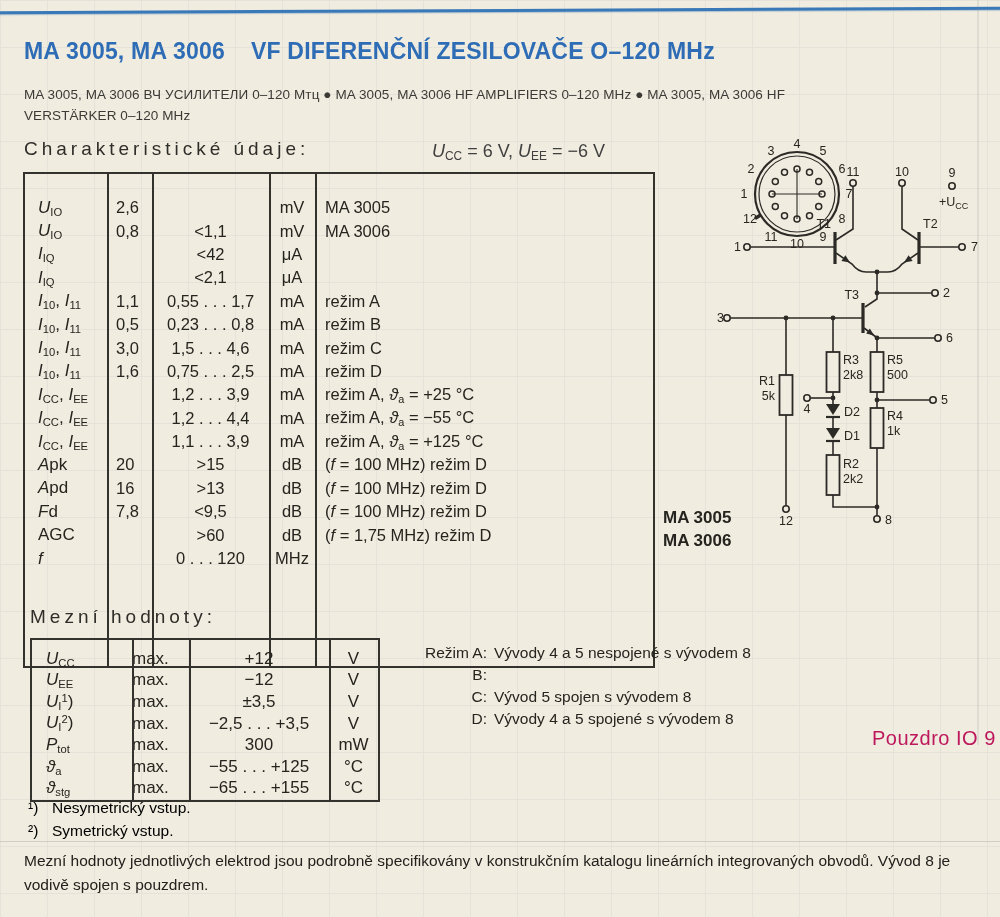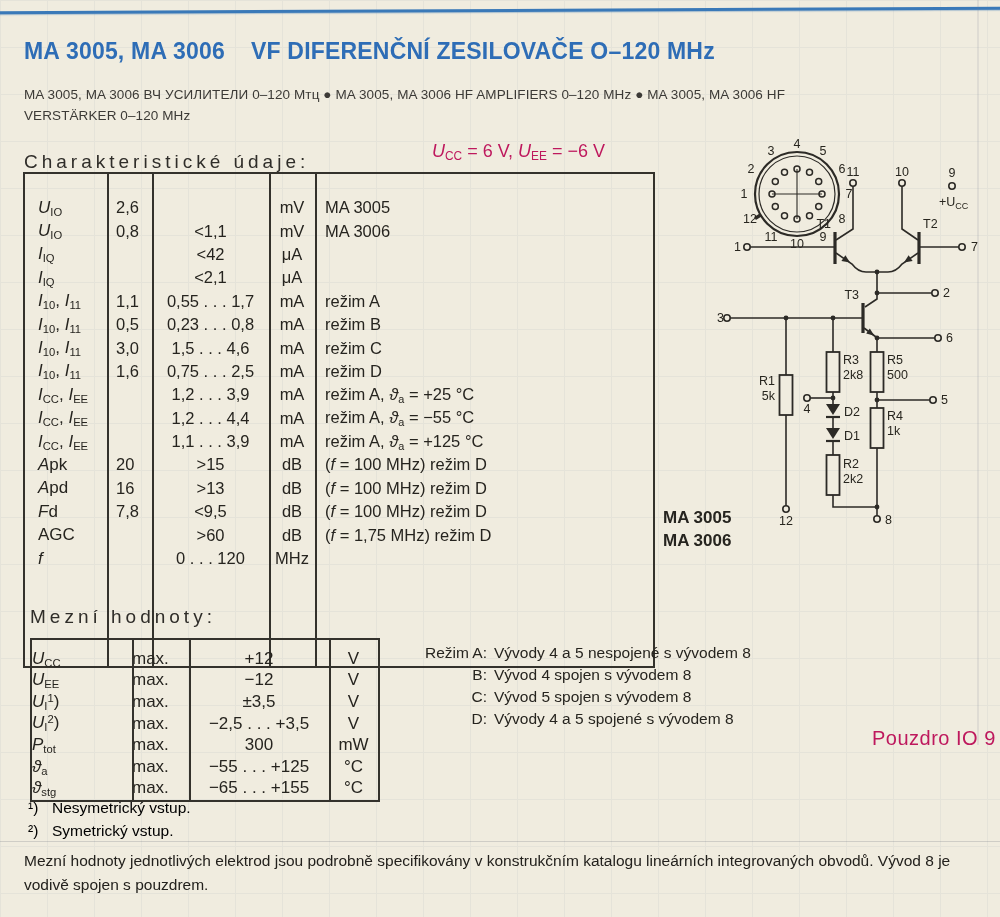--- a/index.html
+++ b/index.html
@@ -19,22 +19,22 @@
     background:#3a79b8;transform:rotate(-0.25deg);box-shadow:0 1px 1px rgba(58,121,184,.35);}
   .ghost-vline{position:absolute;left:977px;top:0;width:2px;height:745px;background:rgba(120,130,150,.14);}
   .ghost-hline{position:absolute;left:0;top:841px;width:1000px;height:1px;background:rgba(90,95,110,.22);}
 
   .title{position:absolute;left:24px;top:38px;display:flex;gap:26px;
     font-size:23px;font-weight:bold;color:#2e6db6;letter-spacing:.2px;white-space:nowrap;}
   .subtitle{position:absolute;left:24px;top:84px;font-size:13.5px;line-height:21px;
     color:#3c3a36;white-space:nowrap;letter-spacing:.1px;}
 
   .sec-heading{font-size:19px;letter-spacing:4px;color:#2f2d29;white-space:nowrap;}
-  .char-heading{position:absolute;left:24px;top:151px;}
-  .conditions{position:absolute;left:432px;top:141px;font-size:18px;color:#be185d;white-space:nowrap;}
+  .char-heading{position:absolute;left:24px;top:138px;}
+  .conditions{position:absolute;left:432px;top:141px;font-size:18px;color:#404040;white-space:nowrap;}
 
   .char-table{position:absolute;left:23px;top:172px;width:632px;height:496px;
     border:2px solid #34322c;box-sizing:border-box;padding-top:22px;}
   .char-table .vsep,.limits-table .vsep{position:absolute;top:0;bottom:0;width:2px;background:#34322c;}
   .tr{display:grid;grid-template-columns:82px 45px 117px 46px 1fr;height:23.4px;
     align-items:center;font-size:16.5px;color:#26241f;}
   .td{white-space:nowrap;}
   .td.sym{padding-left:13px;font-size:17px;}
   .td.typ{padding-left:9px;}
   .td.rng{text-align:center;}
@@ -44,21 +44,21 @@
   .seg-i{font-style:italic;}
   .seg-sub{font-size:66%;vertical-align:-0.28em;letter-spacing:0;}
   .seg-sup{font-size:66%;vertical-align:0.45em;}
 
   .limits-heading{position:absolute;left:30px;top:606px;}
   .limits-table{position:absolute;left:30px;top:638px;width:350px;height:164px;
     border:2px solid #34322c;box-sizing:border-box;padding-top:8px;}
   .ltr{display:grid;grid-template-columns:100px 57px 140px 1fr;height:21.6px;
     align-items:center;font-size:17px;color:#26241f;}
   .ltd{white-space:nowrap;}
-  .ltd.lsym{}
+  .ltd.lsym{padding-left:14px;}
   .ltd.lmax{padding-left:0;}
   .ltd.lval{text-align:center;}
   .ltd.lunit{text-align:center;}
 
   .modes{position:absolute;left:424px;top:642px;font-size:15.5px;color:#26241f;}
   .mode-row{display:grid;grid-template-columns:70px auto;height:22px;align-items:center;}
   .mode-label{text-align:right;padding-right:7px;white-space:nowrap;}
   .mode-text{white-space:nowrap;}
 
   .package-label{position:absolute;left:872px;top:727px;font-size:20px;color:#be185d;letter-spacing:.5px;}
@@ -419,21 +419,20 @@
       </div>
   </div>
 
   <div class="modes">
     <div class="mode-row">
         <div class="mode-label">Režim A:</div>
         <div class="mode-text">Vývody 4 a 5 nespojené s vývodem 8</div>
       </div>
     <div class="mode-row">
         <div class="mode-label">B:</div>
-        <div class="mode-text">Vývod 4 spojen s vývodem 8</div>
       </div>
     <div class="mode-row">
         <div class="mode-label">C:</div>
         <div class="mode-text">Vývod 5 spojen s vývodem 8</div>
       </div>
     <div class="mode-row">
         <div class="mode-label">D:</div>
         <div class="mode-text">Vývody 4 a 5 spojené s vývodem 8</div>
       </div>
   </div>

